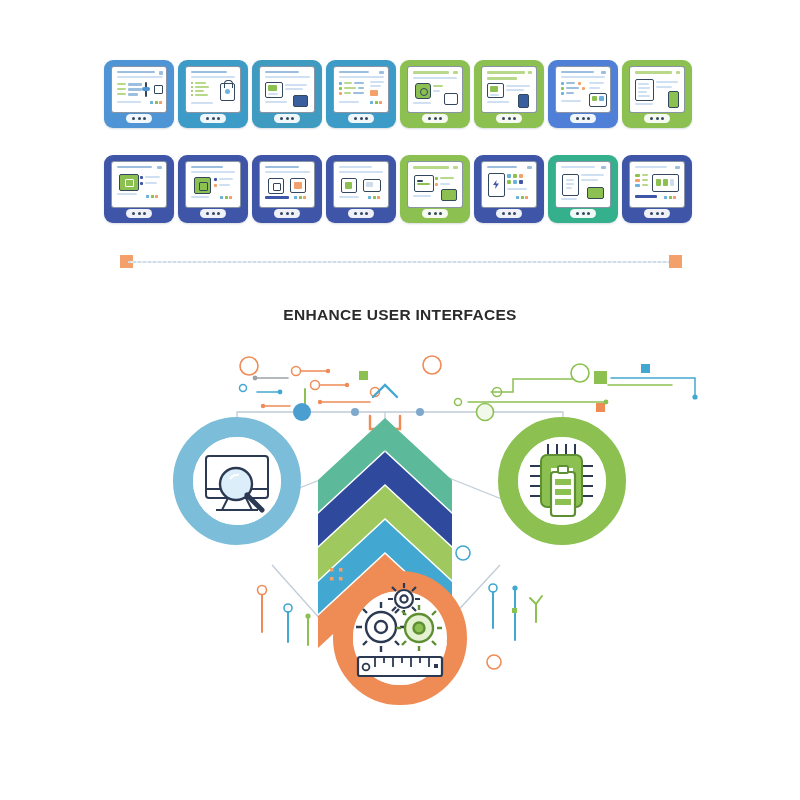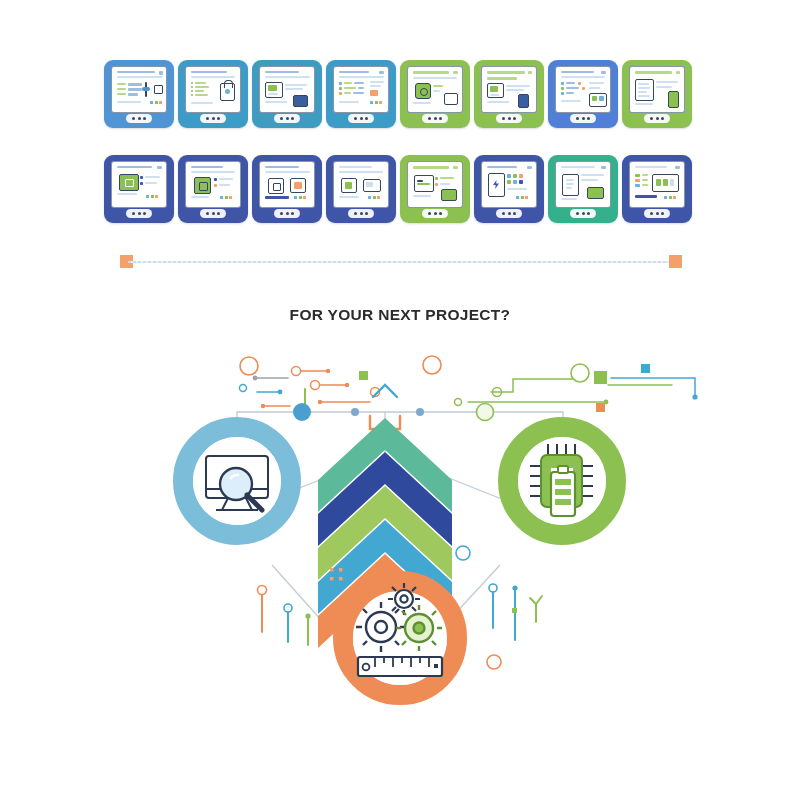--- a/index.html
+++ b/index.html
@@ -479,21 +479,21 @@
     </div>
   </div>
 
   <div id="divider">
     <div class="cap l"></div>
     <div class="line"></div>
     <div class="cap r"></div>
   </div>
 
   <div id="headline">
-    <span>FOR YOUR NEXT PROJECT?</span>
+    <span>ENHANCE USER INTERFACES</span>
   </div>
 
   <div id="diagram">
     <svg width="800" height="460" viewBox="0 0 800 460">
 
       <g stroke-linecap="round" fill="none">
         <circle cx="249" cy="26" r="9" stroke="#ef8b55" stroke-width="1.6"></circle>
         <circle cx="432" cy="25" r="9" stroke="#ef8b55" stroke-width="1.6"></circle>
         <circle cx="580" cy="33" r="9" stroke="#8cc152" stroke-width="1.6"></circle>
         <circle cx="497" cy="52" r="4.5" stroke="#8cc152" stroke-width="1.5"></circle>

